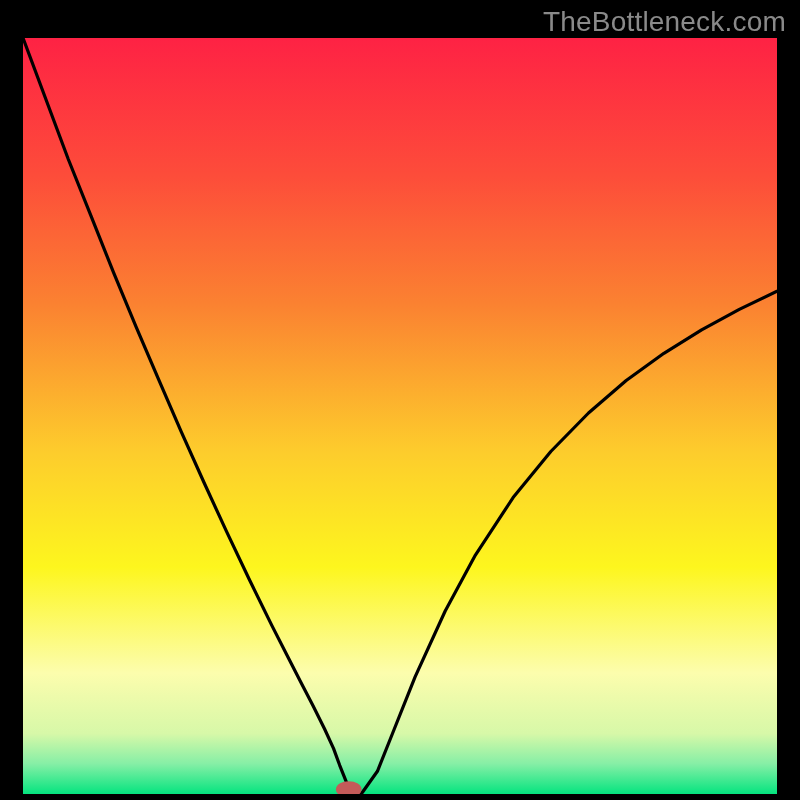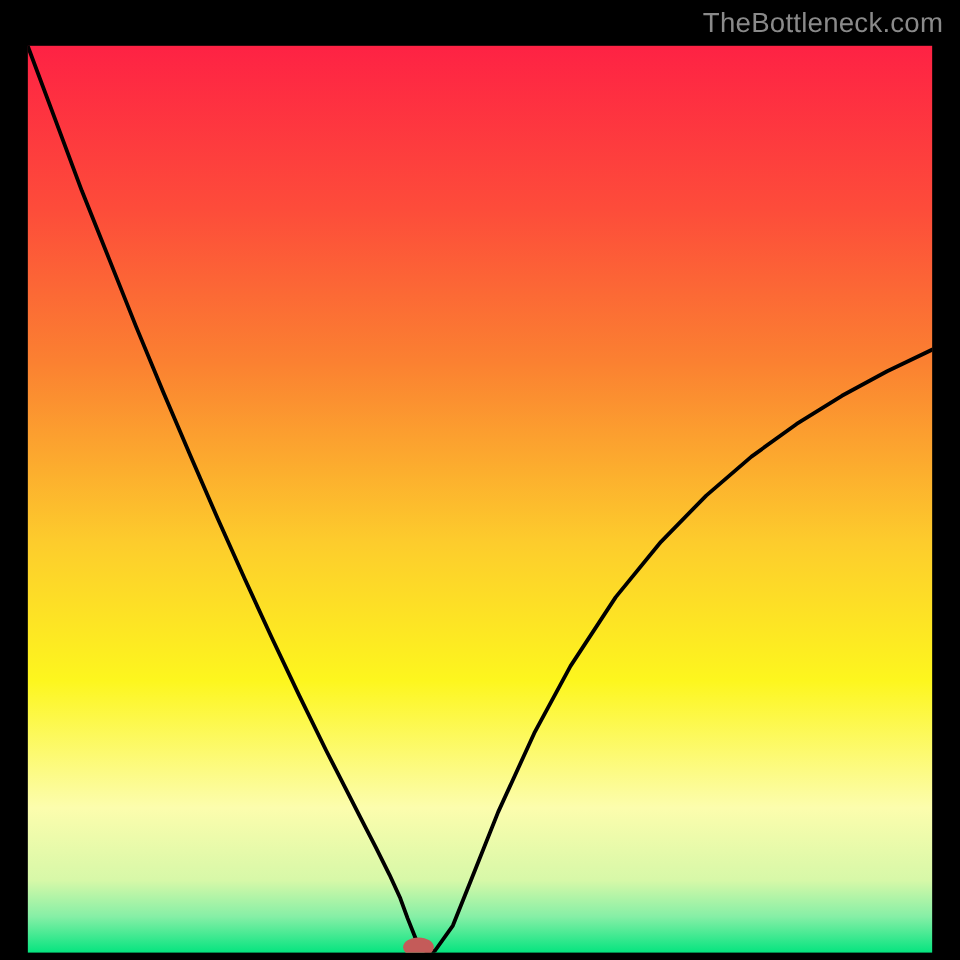--- a/index.html
+++ b/index.html
@@ -15,21 +15,21 @@
     position: relative;
     width: 800px;
     height: 800px;
     background: #000;
   }
   .watermark {
     position: absolute;
     top: 6px;
     right: 14px;
     color: #8a8a8a;
-    font-size: 23px;
+    font-size: 28px;
     font-weight: 400;
     letter-spacing: 0.2px;
     user-select: none;
   }
   .plot {
     position: absolute;
     left: 23px;
     top: 38px;
     width: 754px;
     height: 756px;

